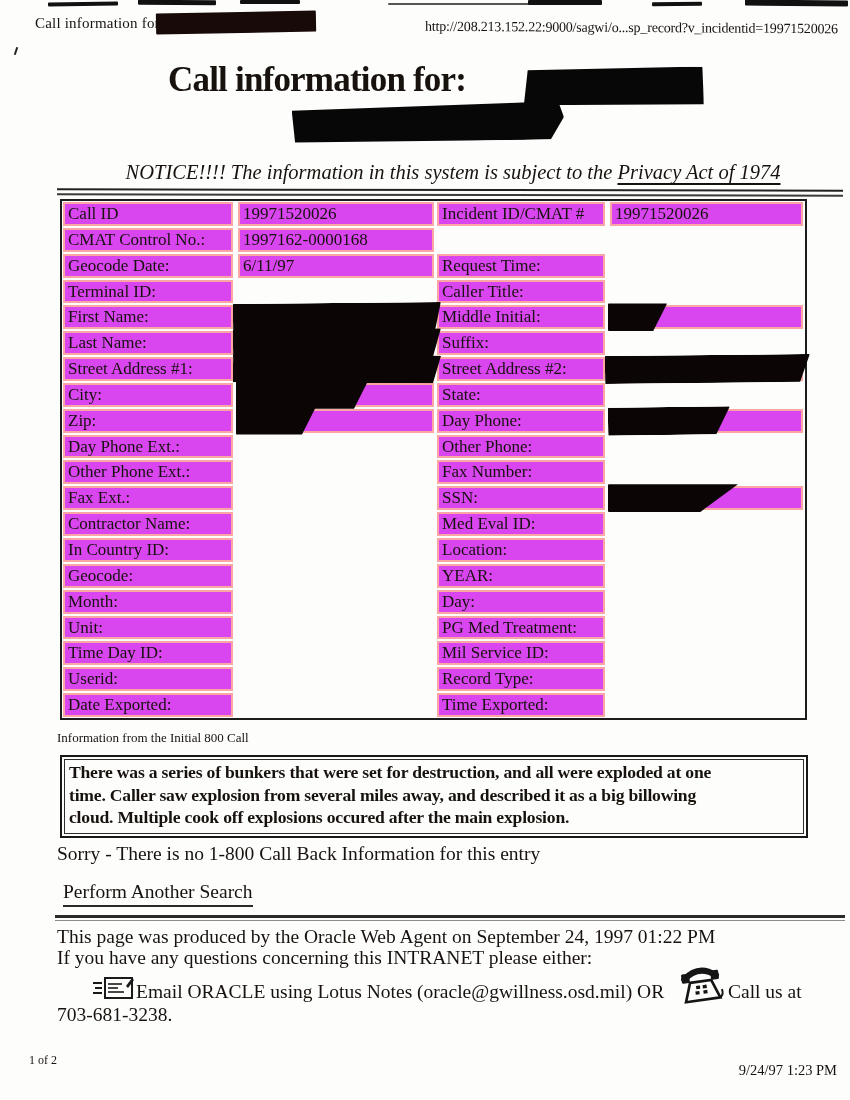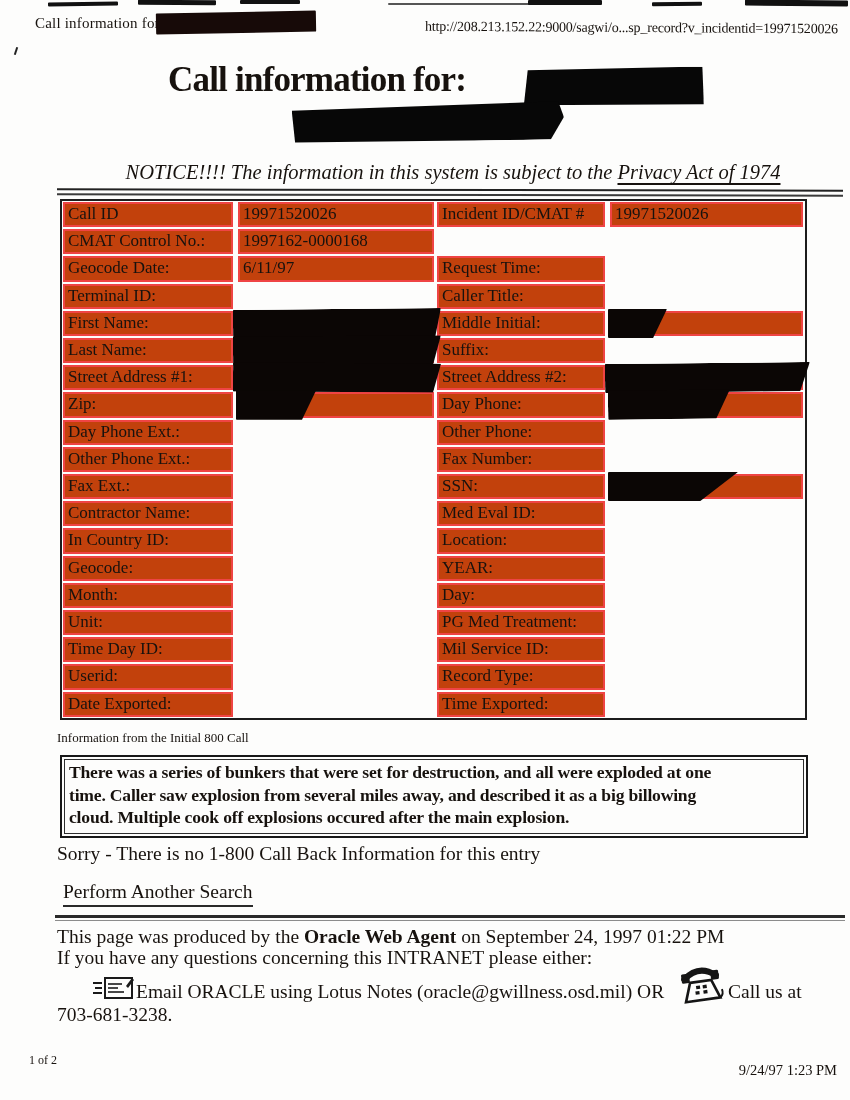--- a/index.html
+++ b/index.html
@@ -31,22 +31,22 @@
 
   .rule-top{left:57px;top:189px;width:786px;height:3px;border-top:2.5px solid #222;border-bottom:2px solid #3a3a3a;transform:rotate(.1deg);}
 
   
   .rtable{left:60px;top:199px;width:747px;height:521px;border:2px solid #1c1c1c;
     display:flex;flex-direction:column;box-sizing:border-box;}
   .trow{flex:1;display:flex;}
   .slot{position:relative;box-sizing:border-box;}
   .slot.ll{width:174px;} .slot.lv{width:200px;} .slot.rl{width:172px;} .slot.rv{width:197px;}
   .cellbox{position:absolute;left:1px;right:3px;top:1px;bottom:1px;
-    border:2px solid #ef4444;font-size:17px;line-height:19px;padding:0 0 0 3px;
-    white-space:nowrap;overflow:hidden;background:#c2410c;z-index:1;}
+    border:2px solid #fca5a5;font-size:17px;line-height:19px;padding:0 0 0 3px;
+    white-space:nowrap;overflow:hidden;background:#d946ef;z-index:1;}
   .slot.lv .cellbox,.slot.rv .cellbox{left:2px;right:2px;}
 
   
   .sect-heading{left:57px;top:730px;font-size:13px;}
   .narrative-outer{left:60px;top:755px;width:748px;border:2px solid #181818;box-sizing:border-box;}
   .narrative-inner{border:1px solid #2e2e2e;margin:2px;padding:1px 6px 4px 4px;}
   .narrative-inner div{font-weight:bold;font-size:17.6px;line-height:22.5px;letter-spacing:-.2px;white-space:nowrap;}
 
   .callback-note{left:57px;top:843px;font-size:19.5px;text-align:center;}
   .search-link{left:63px;top:881px;font-size:19.5px;border-bottom:2px solid #2a2a2a;padding-bottom:2px;}
@@ -57,21 +57,21 @@
   .produced-line{left:57px;top:926px;font-size:19.5px;white-space:nowrap;}
   .questions-line{left:57px;top:947px;font-size:19.5px;white-space:nowrap;}
   .email-icon{left:92px;top:976px;width:42px;height:26px;}
   .contact-line1{left:136px;top:981px;font-size:19.5px;white-space:nowrap;}
   .phone-icon{left:678px;top:964px;width:46px;height:40px;transform:rotate(-8deg);}
   .contact-call{left:728px;top:981px;font-size:19.5px;white-space:nowrap;text-align:right;}
   .contact-number{left:57px;top:1004px;font-size:19.5px;white-space:nowrap;}
 
   .page-num{left:29px;top:1053px;font-size:12px;}
   .timestamp{right:13px;top:1062px;font-size:14.5px;}
-  b{font-weight:bold;}
+  b{font-weight:normal;}
 </style>
 </head>
 <body>
 
 <div class="page">
 
   <div class="artifact" style="left:48px;top:2px;width:70px;height:4px;transform:rotate(-1deg);"></div>
   <div class="artifact" style="left:138px;top:0;width:78px;height:5px;transform:rotate(.5deg);"></div>
   <div class="artifact" style="left:240px;top:0;width:60px;height:4px;"></div>
   <div class="artifact" style="left:388px;top:3px;width:150px;height:2px;background:#555;"></div>
@@ -176,20 +176,33 @@
           <div class="cellbox"></div>
           <div class="redact" style="top: -1px; bottom: -1px; left: -3px; width: 208px; clip-path: polygon(0px 0px, 100% 0px, 96.1538% 100%, 0px 100%); transform: rotate(0.3deg);"></div>
         </div>
         <div class="slot rl">
           <div class="cellbox">Street Address #2:</div>
         </div>
         <div class="slot rv">
           <div class="cellbox"></div>
           <div class="redact" style="top: -1px; bottom: -1px; left: -3px; width: 205px; clip-path: polygon(0px 0px, 100% 0px, 95.122% 100%, 0px 100%); transform: rotate(-0.6deg);"></div>
         </div>
+      </div>
+      <div class="trow">
+        <div class="slot ll">
+          <div class="cellbox">City:</div>
+        </div>
+        <div class="slot lv">
+          <div class="cellbox"></div>
+          <div class="redact" style="top: -1px; bottom: -1px; left: 0px; width: 132px; clip-path: polygon(0px 0px, 100% 0px, 89.3939% 100%, 0px 100%);"></div>
+        </div>
+        <div class="slot rl">
+          <div class="cellbox">State:</div>
+        </div>
+        <div class="slot rv"></div>
       </div>
       <div class="trow">
         <div class="slot ll">
           <div class="cellbox">Zip:</div>
         </div>
         <div class="slot lv">
           <div class="cellbox"></div>
           <div class="redact" style="top: -1px; bottom: -1px; left: 0px; width: 80px; clip-path: polygon(0px 0px, 100% 0px, 82.5% 100%, 0px 100%);"></div>
         </div>
         <div class="slot rl">

